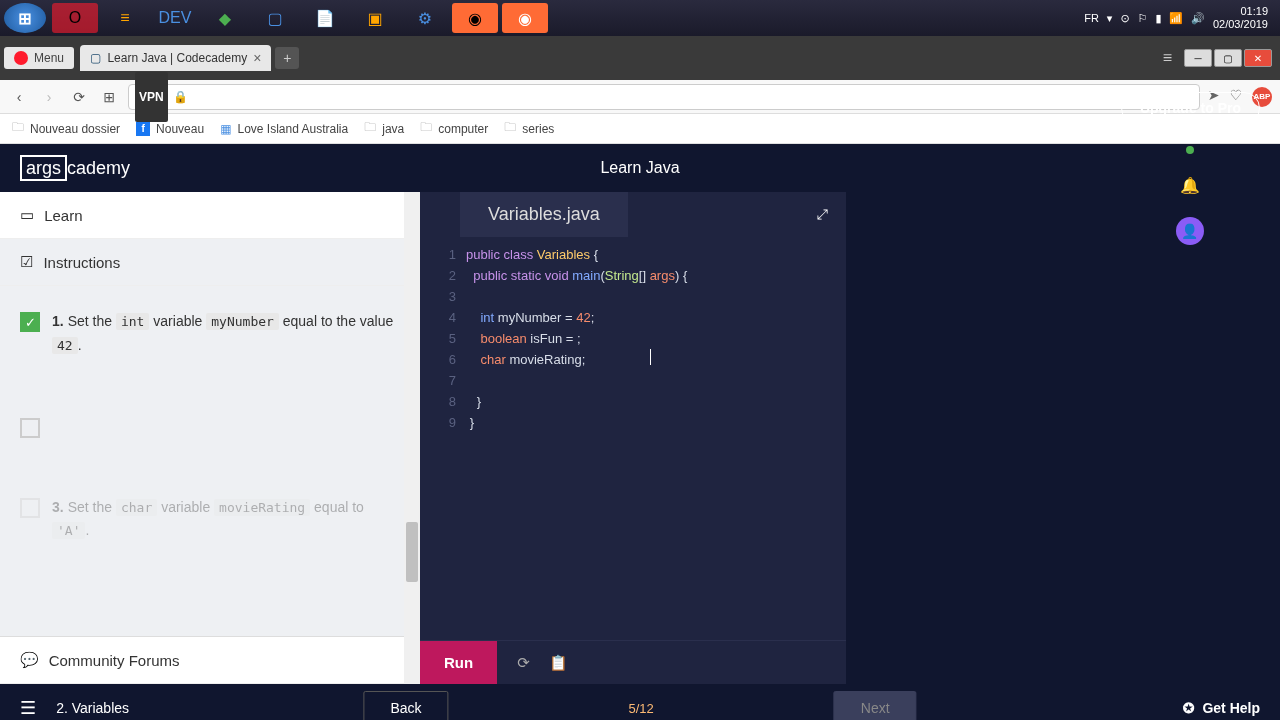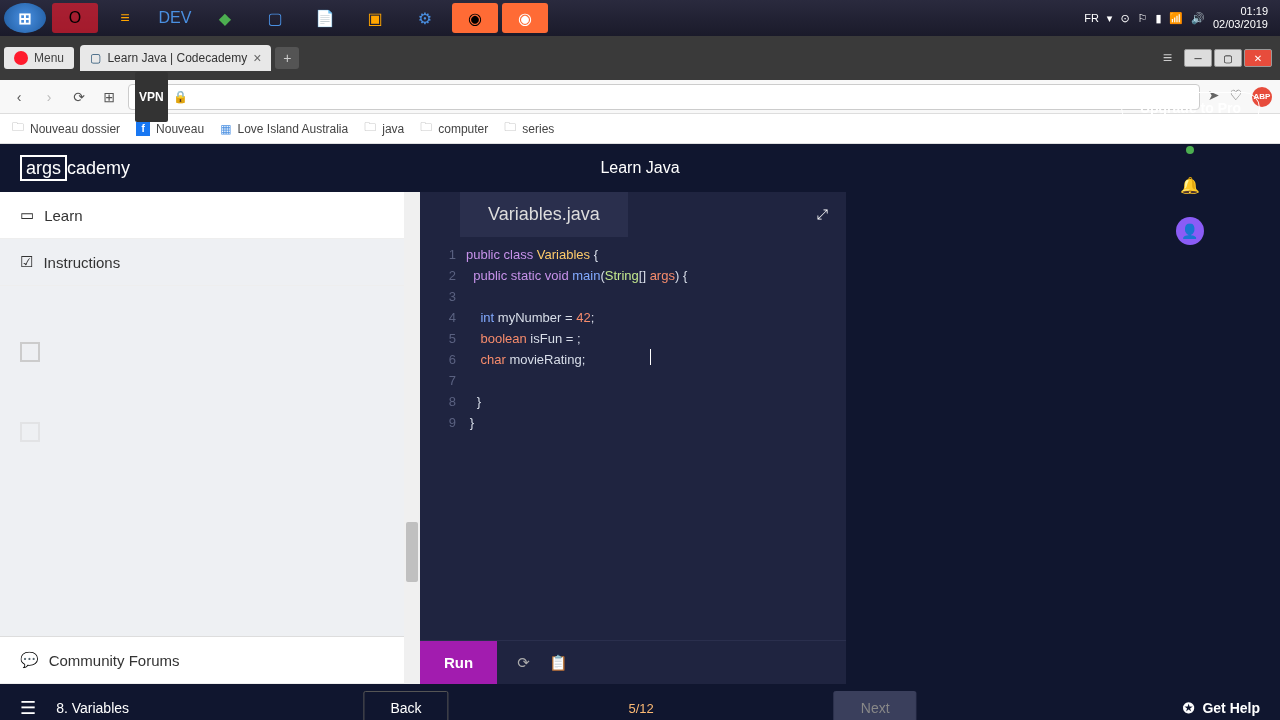--- a/index.html
+++ b/index.html
@@ -85,21 +85,21 @@
 .classname { color: #ffcb6b; }
 .string-t { color: #c3e88d; }
 .num { color: #f78c6c; }
 .cursor-blink { position:absolute; width:1px; height:16px; background:#fff; }
 
 
 .right-dark { width: 434px; background: #10162f; }
 
 
 .editor-footer { height: 44px; background: #1f2440; display: flex; align-items: center; padding: 0 0 0 0; border-top: 1px solid #2a2f4d; }
-.run-btn { background: #a21caf; color: #fff; padding: 0 24px; height: 100%; font-size: 15px; font-weight: 600; display: flex; align-items: center; }
+.run-btn { background: #be185d; color: #fff; padding: 0 24px; height: 100%; font-size: 15px; font-weight: 600; display: flex; align-items: center; }
 .footer-ic { color: #aaa; margin-left: 20px; font-size: 15px; }
 
 
 .bottom-nav { height: 48px; background: #10162f; display: flex; align-items: center; padding: 0 20px; color: #fff; }
 .burger { font-size: 18px; margin-right: 20px; }
 .lesson-name { font-size: 14px; }
 .nav-center { position: absolute; left: 50%; transform: translateX(-50%); display: flex; align-items: center; gap: 180px; }
 .nav-btn2 { border: 1px solid #555; padding: 8px 26px; font-size: 14px; color: #fff; border-radius: 2px; }
 .nav-btn2.next { background: #3a3f5c; border-color: #3a3f5c; color: #888; }
 .progress-txt { font-size: 13px; color: #fdba74; }
@@ -214,25 +214,30 @@
   <div class="left-panel">
     <div class="section-header">
       <span>▭</span>
       <span>Learn</span>
     </div>
     <div class="section-header grey">
       <span>☑</span>
       <span>Instructions</span>
     </div>
     <div class="instructions-body">
+      <div class="inst-item">
+        <div class="check done"></div>
+        <div><span class="inst-num">1.</span><span>Set the </span><span class="codeword">int</span><span> variable </span><span class="codeword">myNumber</span><span> equal to the value </span><span class="codeword">42</span><span>.</span></div>
+      </div>
       <div class="inst-item" style="margin-top:30px">
         <div class="check"></div>
       </div>
       <div class="inst-item dim" style="margin-top:30px">
         <div class="check"></div>
+        <div><span class="inst-num">3.</span><span>Set the </span><span class="codeword">char</span><span> variable </span><span class="codeword">movieRating</span><span> equal to </span><span class="codeword">'A'</span><span>.</span></div>
       </div>
     </div>
     <div class="section-header" style="border-top:1px solid #ddd">
       <span>💬</span>
       <span>Community Forums</span>
     </div>
     <div class="left-scroll">
         <div class="left-scroll-thumb"></div>
       </div>
   </div>
@@ -286,21 +291,21 @@
       <span class="footer-ic">⟳</span>
       <span class="footer-ic">📋</span>
     </div>
   </div>
 
   <div class="right-dark"></div>
 </div>
 
 <div class="bottom-nav" style="position:relative">
   <div class="burger">☰</div>
-  <div class="lesson-name">8. Variables</div>
+  <div class="lesson-name">2. Variables</div>
   <div class="nav-center">
     <div class="nav-btn2">Back</div>
     <div class="progress-txt">5/12</div>
     <div class="nav-btn2 next">Next</div>
   </div>
   <div class="get-help">
     <span>✪</span>
     <span>Get Help</span>
   </div>
 </div>

